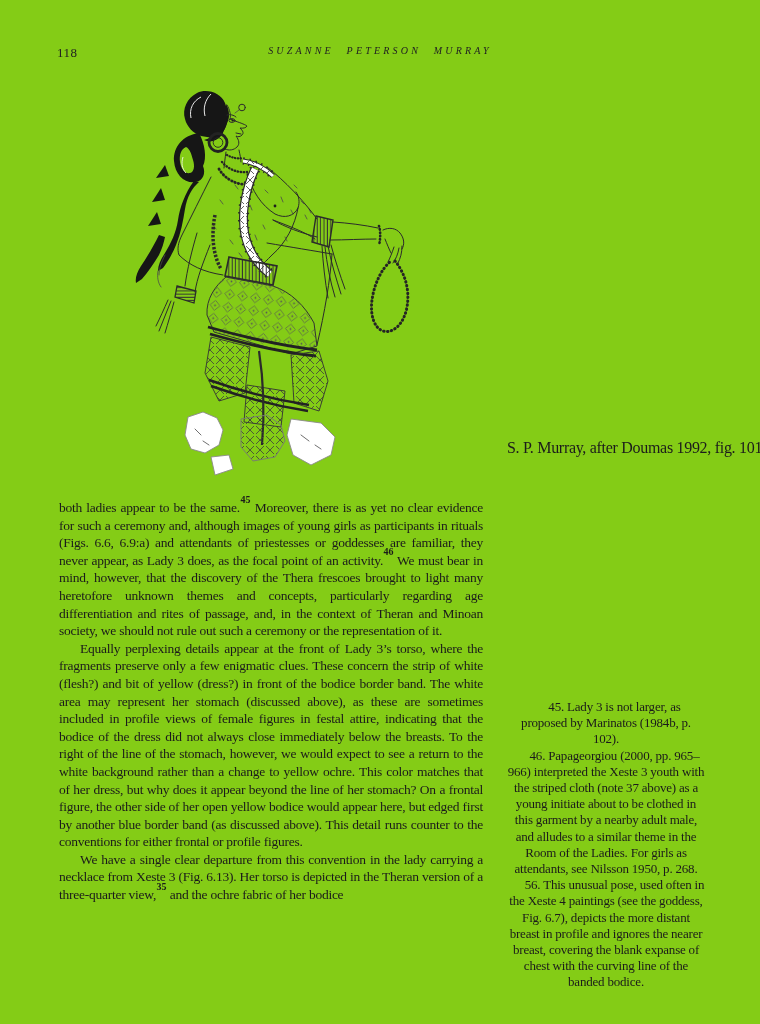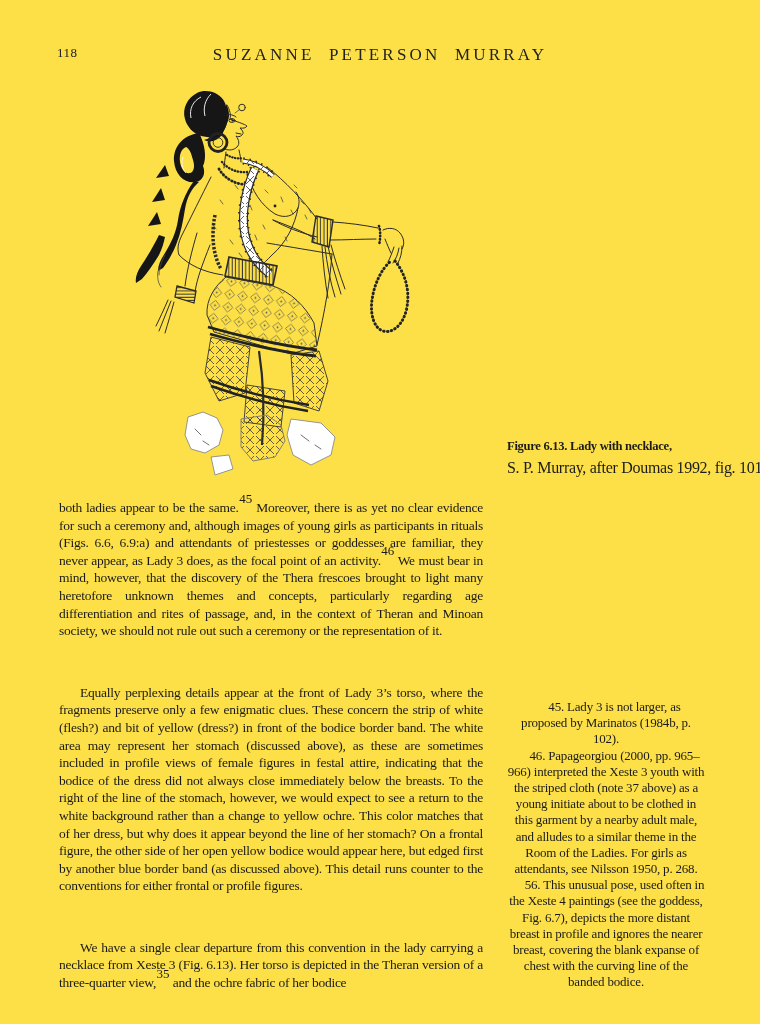--- a/index.html
+++ b/index.html
@@ -1,49 +1,49 @@
 <!DOCTYPE html>
 <html><head>
 <meta charset="utf-8">
 <style>
   html,body{margin:0;padding:0;}
   body{
     width:760px;height:1024px;background:#ffffff;
     font-family:"Liberation Serif","DejaVu Serif",serif;
     color:#1e1e1e;position:relative;overflow:hidden;
   }
-  .page{position:absolute;inset:0;background:#fde047;}
+  .page{position:absolute;inset:0;background:#84cc16;}
   .page-number{
     position:absolute;left:57px;top:45px;
     font-size:13px;letter-spacing:.5px;color:#222;
   }
   .running-head{
     position:absolute;left:0;top:45px;width:100%;
-    text-align:center;font-size:17px;letter-spacing:3.2px;
-    word-spacing:7px;color:#222;
+    text-align:center;font-size:10px;letter-spacing:3.2px;
+    word-spacing:7px;color:#222;font-style:italic;
   }
   .figure-wrap{position:absolute;left:95px;top:85px;width:320px;height:405px;}
   .caption{position:absolute;left:507px;top:437px;width:215px;color:#1c1c1c;}
   .caption .cap-bold{
     font-weight:bold;font-size:12.6px;line-height:19.5px;
     letter-spacing:-.3px;white-space:nowrap;
   }
   .caption .cap-credit{
     font-size:16px;letter-spacing:-.3px;margin-top:2px;white-space:nowrap;
   }
   .body-col{
     position:absolute;left:59px;top:499px;width:424px;
     font-size:13.5px;line-height:17.6px;text-align:justify;
     letter-spacing:-.25px;color:#1b1b1b;
   }
   .body-col p{margin:0;}
-  .body-col p.indent{text-indent:21px;margin-top:44px;}
+  .body-col p.indent{text-indent:21px;}
   sup.fnref{
-    font-size:13px;line-height:0;position:relative;top:-4px;
-    letter-spacing:0;margin-left:.5px;
+    font-size:10px;line-height:0;position:relative;top:-4px;
+    letter-spacing:0;margin-left:.5px;font-weight:bold;
   }
   .footnotes{
     position:absolute;left:507px;top:699px;width:198px;
     font-size:13px;line-height:16.2px;letter-spacing:-.2px;
     text-align:center;color:#1b1b1b;
   }
   .footnotes p{margin:0;text-indent:17px;}
   svg .ln{fill:none;stroke:#2b2b2b;stroke-width:1;stroke-linecap:round;stroke-linejoin:round;}
   svg .thin{fill:none;stroke:#4a4a4a;stroke-width:.8;stroke-linecap:round;}
   svg .frag{fill:#ffffff;stroke:#8a8a8a;stroke-width:.9;stroke-linejoin:round;}
@@ -220,21 +220,20 @@
         <path class="frag" d="M93,332 L108,327 L122,333 L128,345 L124,360 L110,368 L96,364 L90,350 Z"></path>
         <path d="M146,334 L172,330 L186,340 L190,356 L180,372 L158,376 L146,362 Z" fill="url(#xp)" stroke="#777" stroke-width="0.9"></path>
         <path class="frag" d="M196,334 L226,338 L240,352 L236,370 L216,380 L198,370 L192,350 Z"></path>
         <path class="frag" d="M116,372 L134,370 L138,384 L120,390 Z"></path>
         <path class="thin" d="M100,344 L106,350 M108,356 L114,360 M206,350 L214,356 M220,360 L226,364"></path>
       </g>
     </svg>
   </div>
 
   <div class="caption">
-    <div class="cap-bold">Figure 6.13. Lady with necklace,</div>
     <div class="cap-credit">S. P. Murray, after Doumas 1992, fig. 101</div>
   </div>
 
   <div class="body-col">
     <p><span>both ladies appear to be the same.</span><sup class="fnref">45</sup><span> Moreover, there is as yet no clear evidence for such a ceremony and, although images of young girls as participants in rituals (Figs. 6.6, 6.9:a) and attendants of priestesses or goddesses are familiar, they never appear, as Lady 3 does, as the focal point of an activity.</span><sup class="fnref">46</sup><span> We must bear in mind, however, that the discovery of the Thera frescoes brought to light many heretofore unknown themes and concepts, particularly regarding age differentiation and rites of passage, and, in the context of Theran and Minoan society, we should not rule out such a ceremony or the representation of it.</span></p>
     <p class="indent"><span>Equally perplexing details appear at the front of Lady 3’s torso, where the fragments preserve only a few enigmatic clues. These concern the strip of white (flesh?) and bit of yellow (dress?) in front of the bodice border band. The white area may represent her stomach (discussed above), as these are sometimes included in profile views of female figures in festal attire, indicating that the bodice of the dress did not always close immediately below the breasts. To the right of the line of the stomach, however, we would expect to see a return to the white background rather than a change to yellow ochre. This color matches that of her dress, but why does it appear beyond the line of her stomach? On a frontal figure, the other side of her open yellow bodice would appear here, but edged first by another blue border band (as discussed above). This detail runs counter to the conventions for either frontal or profile figures.</span></p>
     <p class="indent"><span>We have a single clear departure from this convention in the lady carrying a necklace from Xeste 3 (Fig. 6.13). Her torso is depicted in the Theran version of a three-quarter view,</span><sup class="fnref">35</sup><span> and the ochre fabric of her bodice</span></p>
   </div>
 
   <div class="footnotes">

